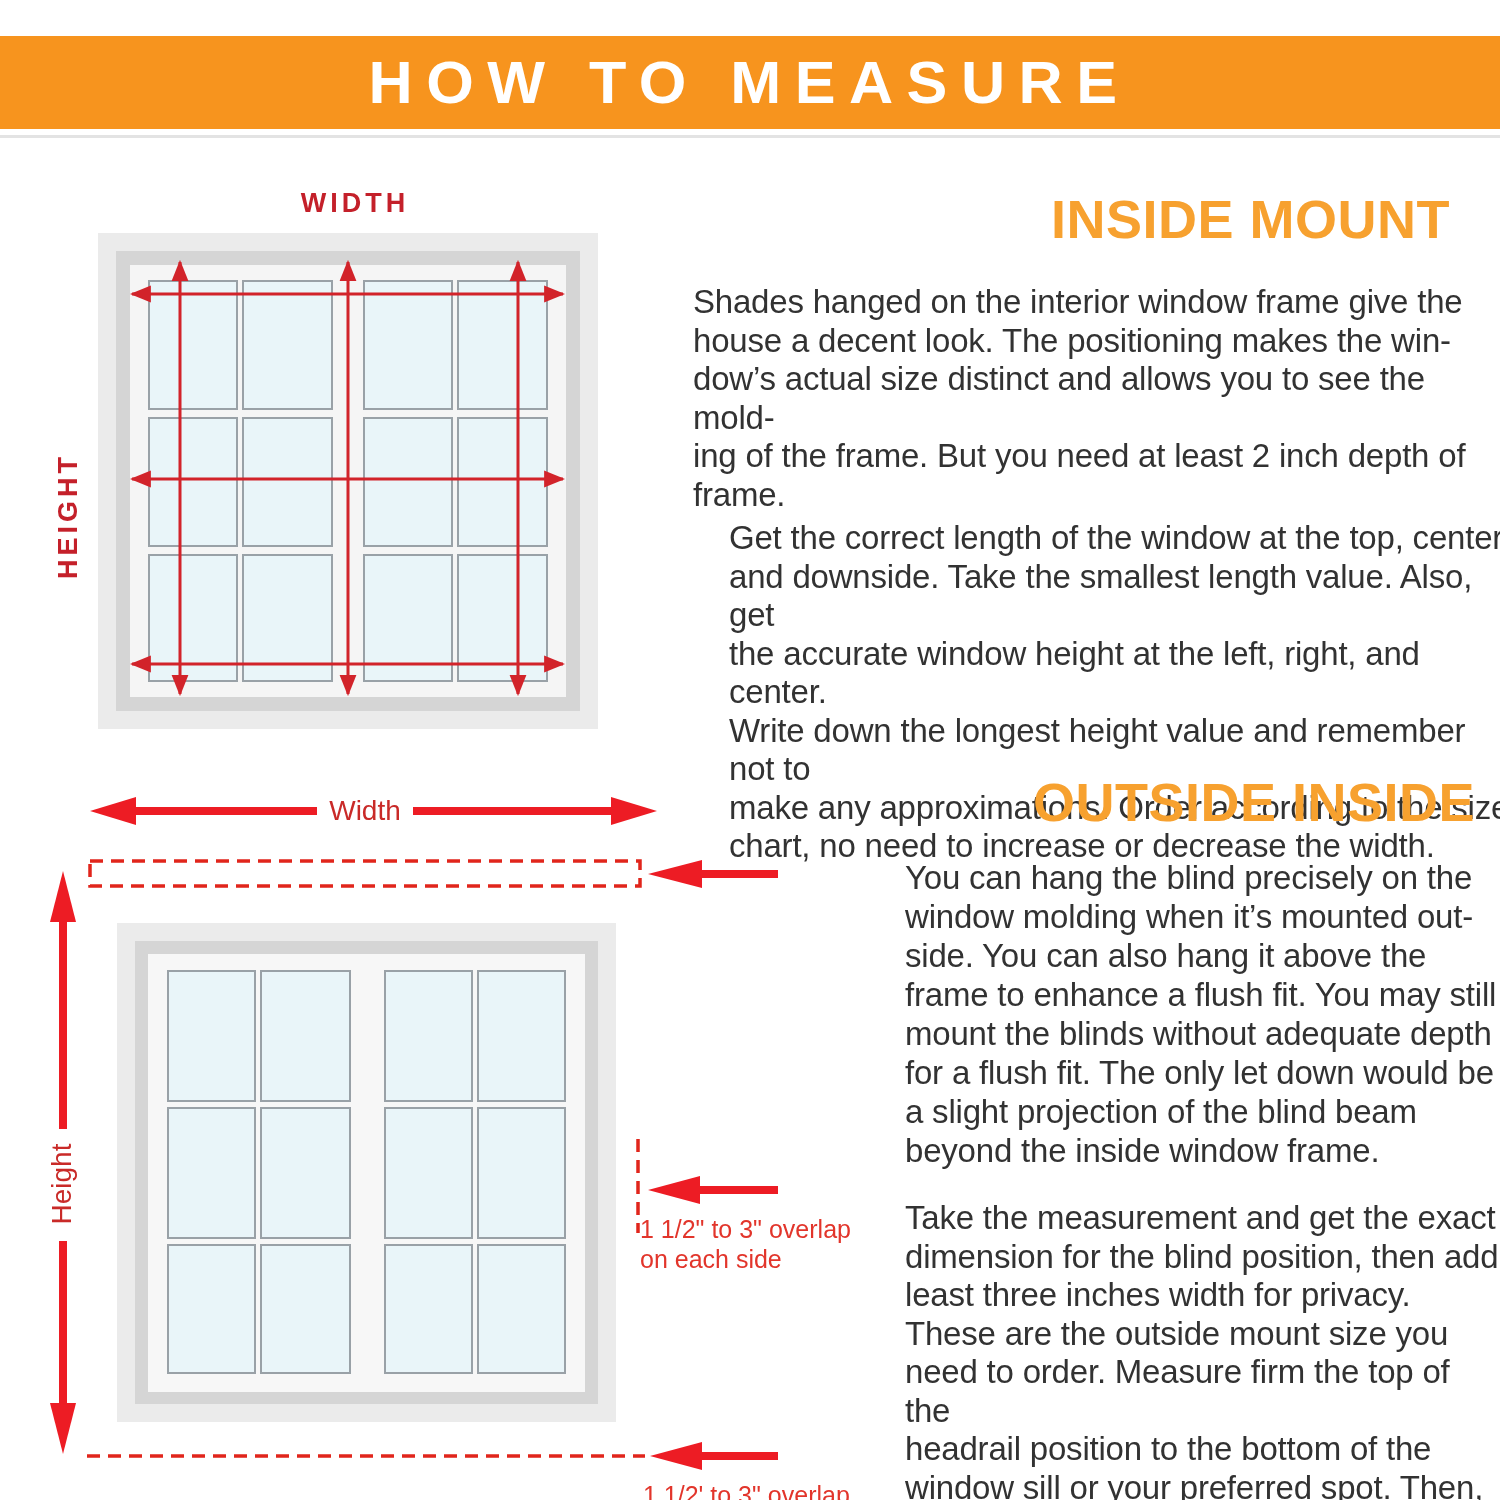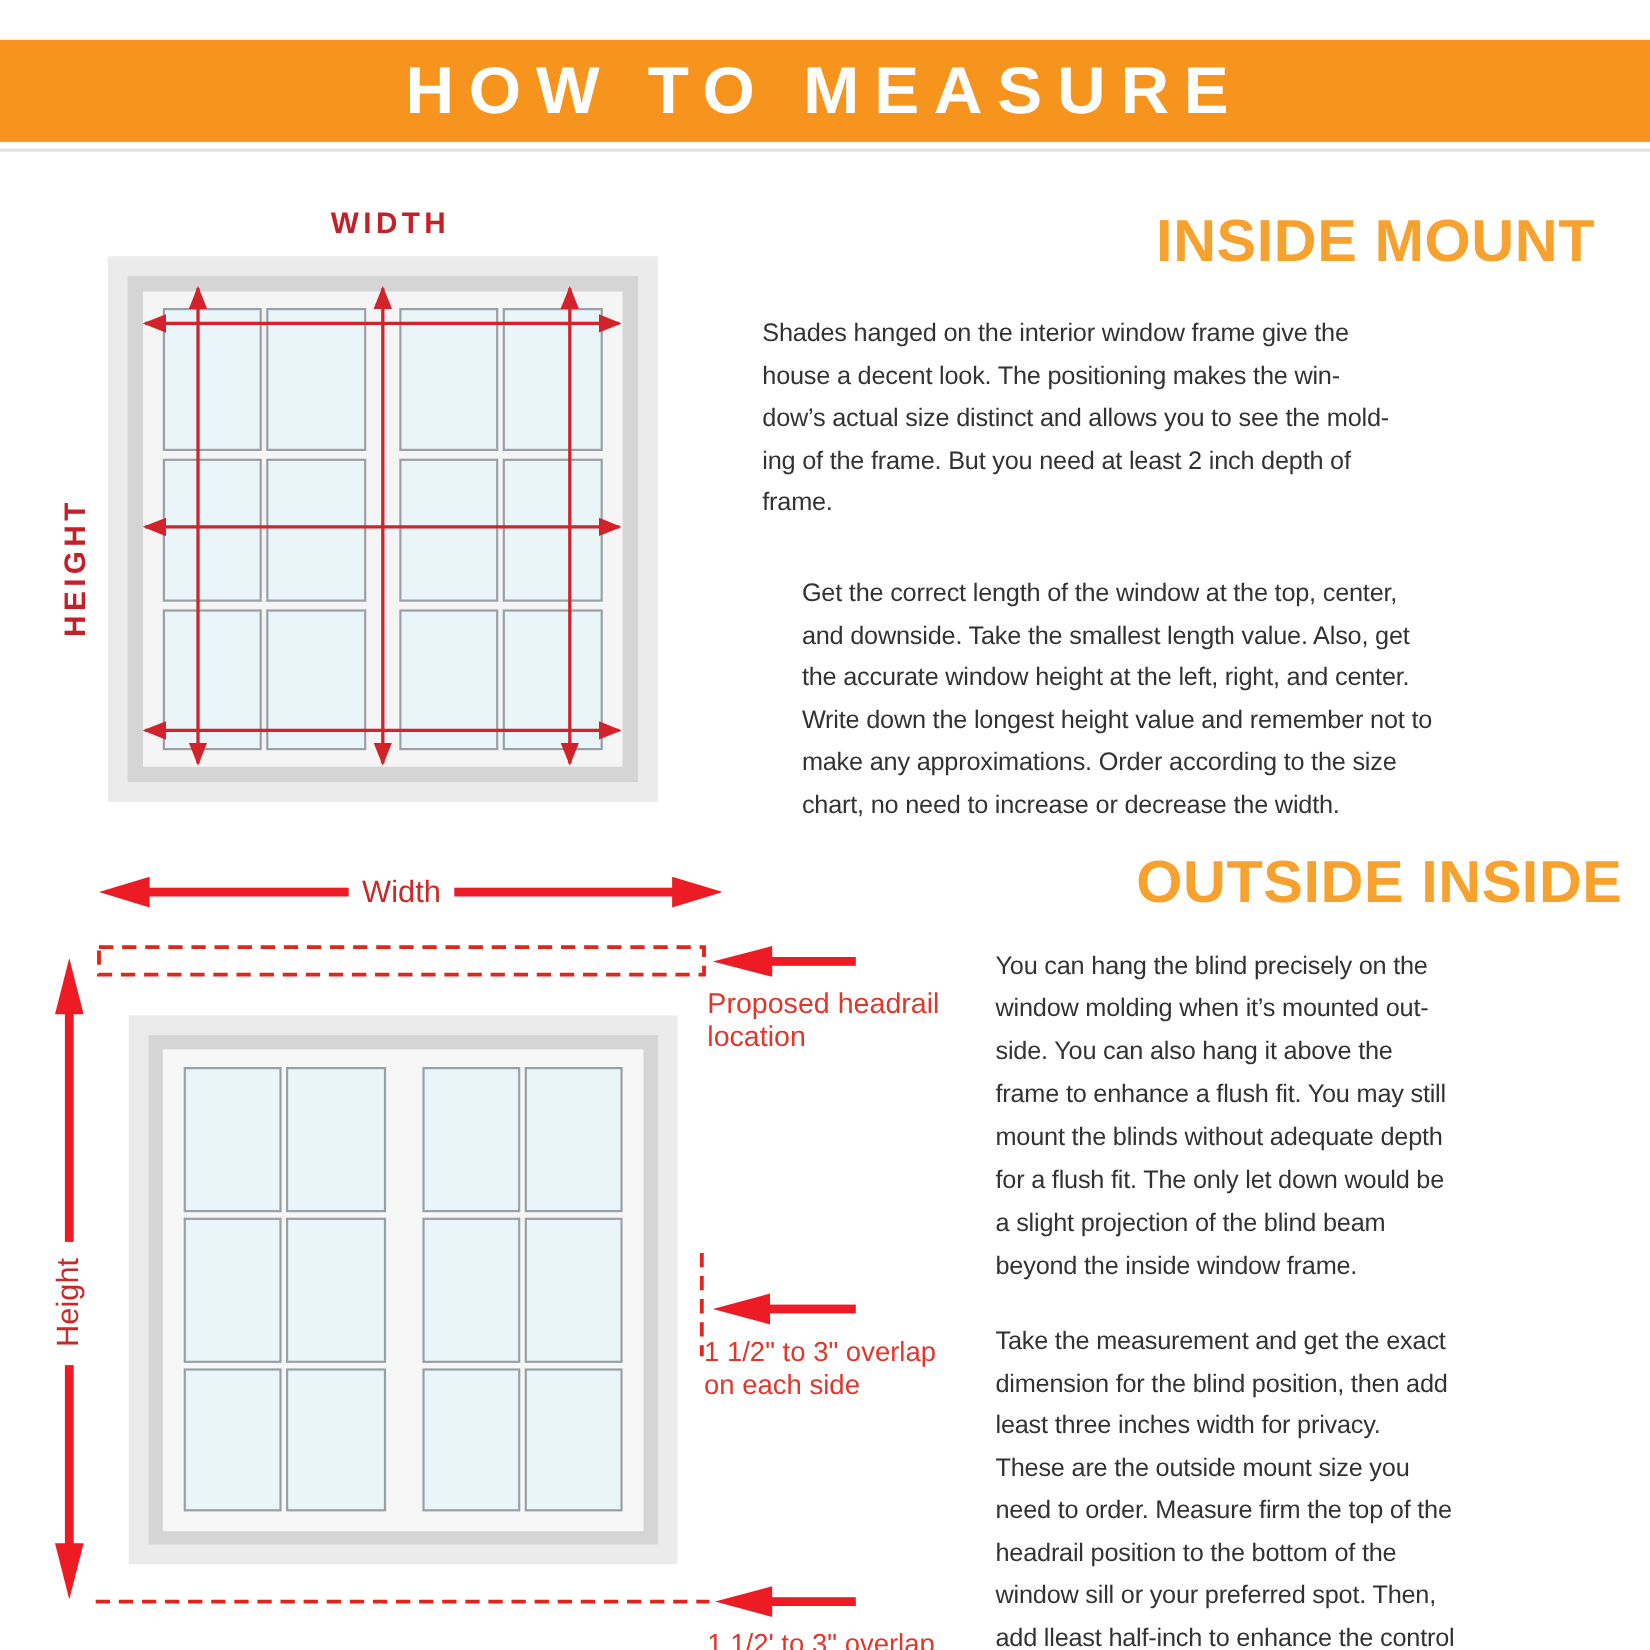--- a/index.html
+++ b/index.html
@@ -11,21 +11,21 @@
              transform:scaleX(1.02);white-space:nowrap;}
   .banner-rule{position:absolute;left:0;top:99px;width:100%;height:3px;background:#e3e3e3;}
   svg.diagram{position:absolute;left:0;top:0;width:1500px;height:1500px;}
   .lbl{position:absolute;white-space:pre-line;}
   .red-caps{color:#C4202A;font-size:27px;letter-spacing:4px;font-weight:bold;text-align:center;}
   .red-script{color:#C92A28;font-size:28px;text-align:center;}
   .red-note{color:#E2352B;font-size:25px;line-height:30px;}
   .rot{transform:rotate(-90deg);transform-origin:center center;}
   .col-head{position:absolute;color:#F7A12F;font-size:54px;font-weight:bold;text-align:right;
             letter-spacing:0.5px;white-space:nowrap;}
-  .para{position:absolute;color:#323232;font-size:23px;line-height:38.5px;letter-spacing:-0.2px;
+  .para{position:absolute;color:#323232;font-size:33px;line-height:38.5px;letter-spacing:-0.2px;
         white-space:pre-line;}
 </style>
 </head>
 <body>
 
 <div class="stage">
 
   <div class="banner">
     <h1>HOW TO MEASURE</h1>
   </div>
@@ -113,22 +113,20 @@
       <rect x="700" y="1416" width="78" height="8"></rect>
         <polygon points="650,1420 702,1406 702,1434"></polygon>
     </g>
   </svg>
 
   <div class="lbl red-caps" style="left:255px;top:152px;width:200px;">WIDTH</div>
   <div class="lbl red-caps rot" style="left:-10px;top:463px;width:160px;height:34px;">HEIGHT</div>
 
   <div class="lbl red-script" style="left:317px;top:759px;width:96px;">Width</div>
   <div class="lbl red-script rot" style="left:-7px;top:1131px;width:140px;height:34px;">Height</div>
-  <div class="lbl red-note" style="left:643px;top:861px;width:280px;font-size:26px;">Proposed headrail
-location</div>
   <div class="lbl red-note" style="left:640px;top:1178px;width:290px;">1 1/2" to 3" overlap
 on each side</div>
   <div class="lbl red-note" style="left:643px;top:1444px;width:290px;">1 1/2' to 3" overlap
 on top and bottom</div>
 
   <div class="col-head" style="left:690px;top:152px;width:760px;">INSIDE MOUNT</div>
   <div class="para" style="left:693px;top:247px;width:790px;">Shades hanged on the interior window frame give the
 house a decent look. The positioning makes the win-
 dow’s actual size distinct and allows you to see the mold-
 ing of the frame. But you need at least 2 inch depth of

